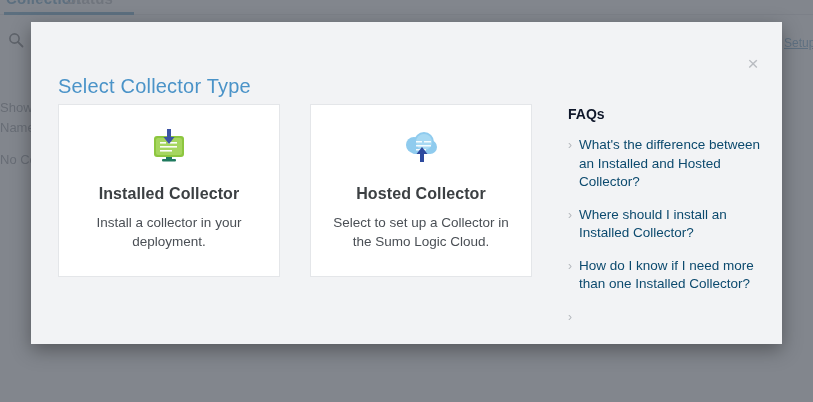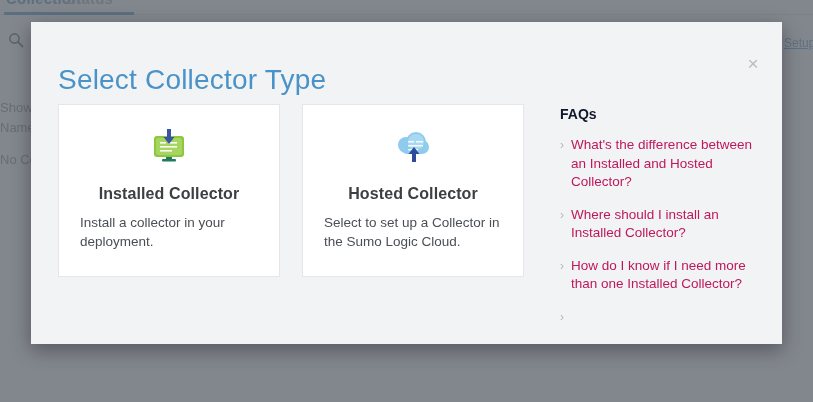--- a/index.html
+++ b/index.html
@@ -105,40 +105,40 @@
     line-height: 24px;
     text-align: center;
     font-size: 19px;
     color: #b9bcc1;
     cursor: pointer;
     user-select: none;
   }
   #modal-title {
     position: absolute;
     left: 27px;
-    top: 23px;
-    font-size: 28px;
+    top: 40px;
+    font-size: 20px;
     font-weight: normal;
     color: #4a93c8;
     letter-spacing: .2px;
   }
 
   #modal-body {
     position: absolute;
     left: 27px;
     top: 82px;
     right: 20px;
     display: flex;
     gap: 0;
   }
 
   
   #cards {
     display: flex;
-    gap: 22px;
+    gap: 30px;
   }
   .card {
     width: 222px;
     height: 173px;
     background: #ffffff;
     border: 1px solid #e4e6e9;
     box-sizing: border-box;
     display: flex;
     flex-direction: column;
     align-items: center;
@@ -154,20 +154,21 @@
   .card-title {
     margin-top: 12px;
     font-size: 16px;
     font-weight: bold;
     color: #3c4043;
     letter-spacing: .1px;
   }
   .card-desc {
     margin-top: 10px;
     width: 178px;
+    text-align: center;
     font-size: 13.5px;
     line-height: 19px;
     color: #4a4f55;
   }
 
   
   #faq {
     margin-left: 36px;
     width: 255px;
   }
@@ -186,21 +187,21 @@
   .faq-chevron {
     flex: 0 0 auto;
     width: 11px;
     font-size: 12px;
     line-height: 18px;
     color: #b4b8bd;
   }
   .faq-text {
     font-size: 13.5px;
     line-height: 18.5px;
-    color: #be185d;
+    color: #0c4a6e;
   }
 </style>
 </head>
 <body>
 
 <div id="bg-page">
 
   <div id="bg-tabbar">
     <div class="bg-tab active" style="left:6px;">Collection</div>
     <div class="bg-tab-underline" style="left:4px; width:130px;"></div>

